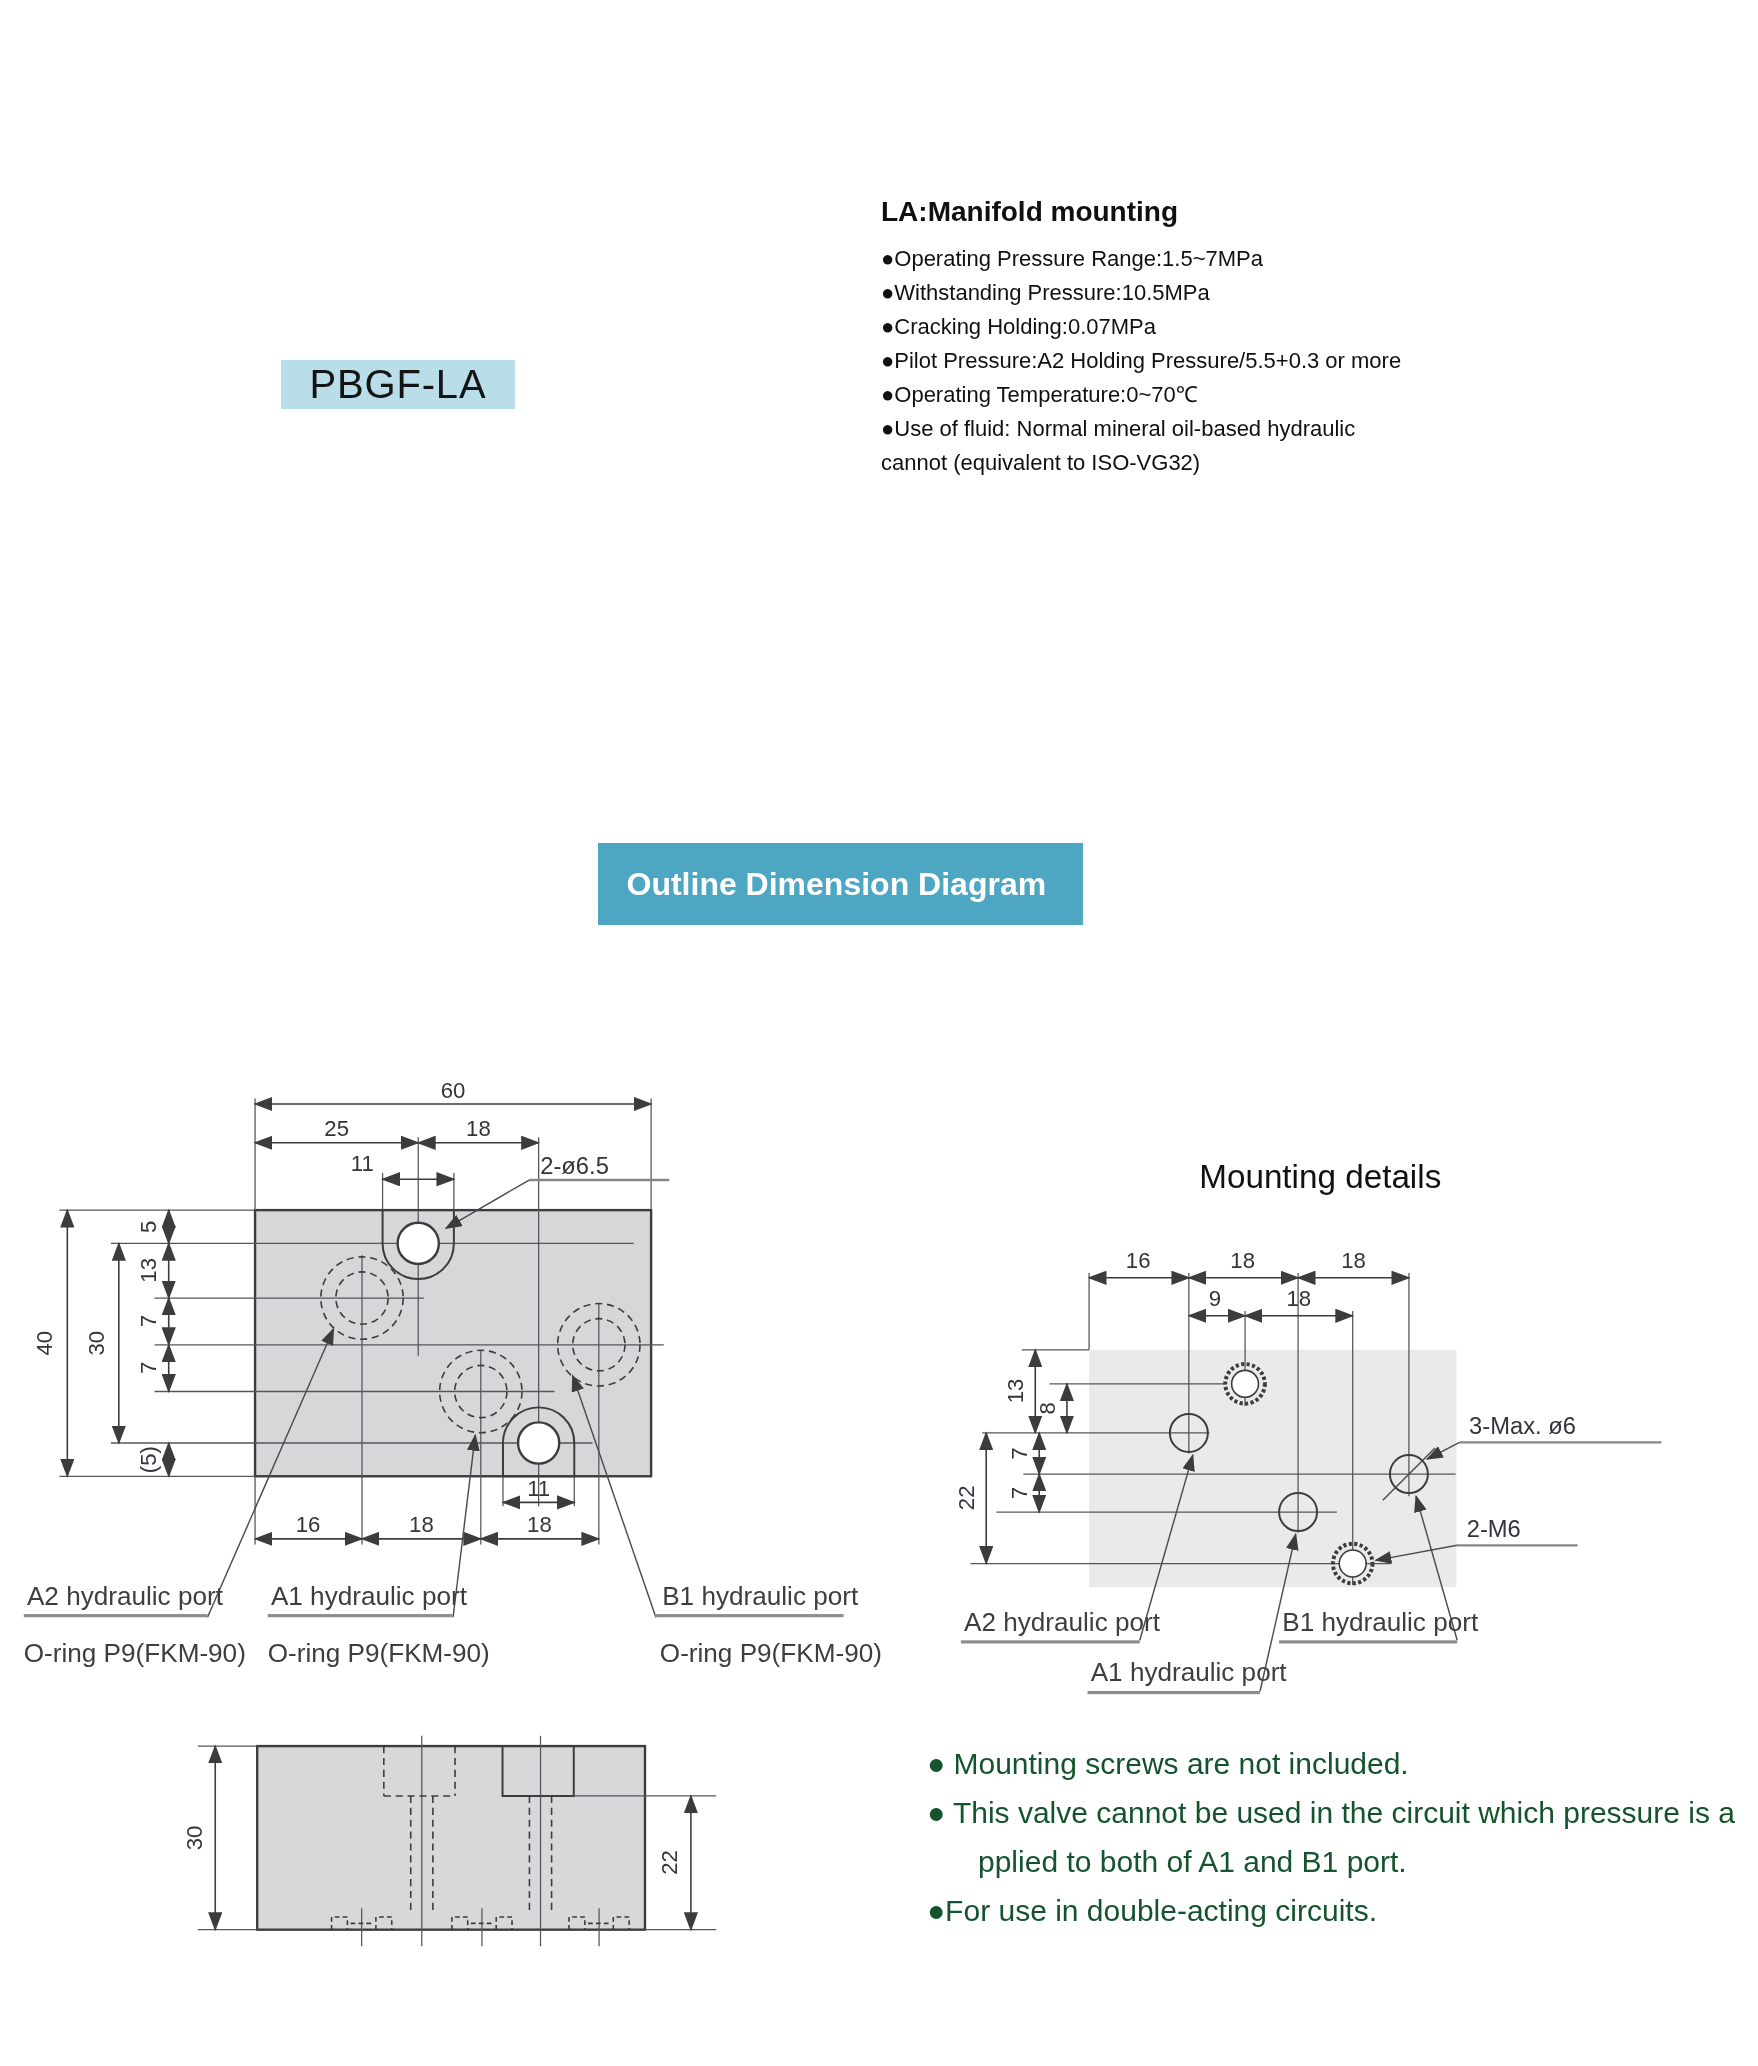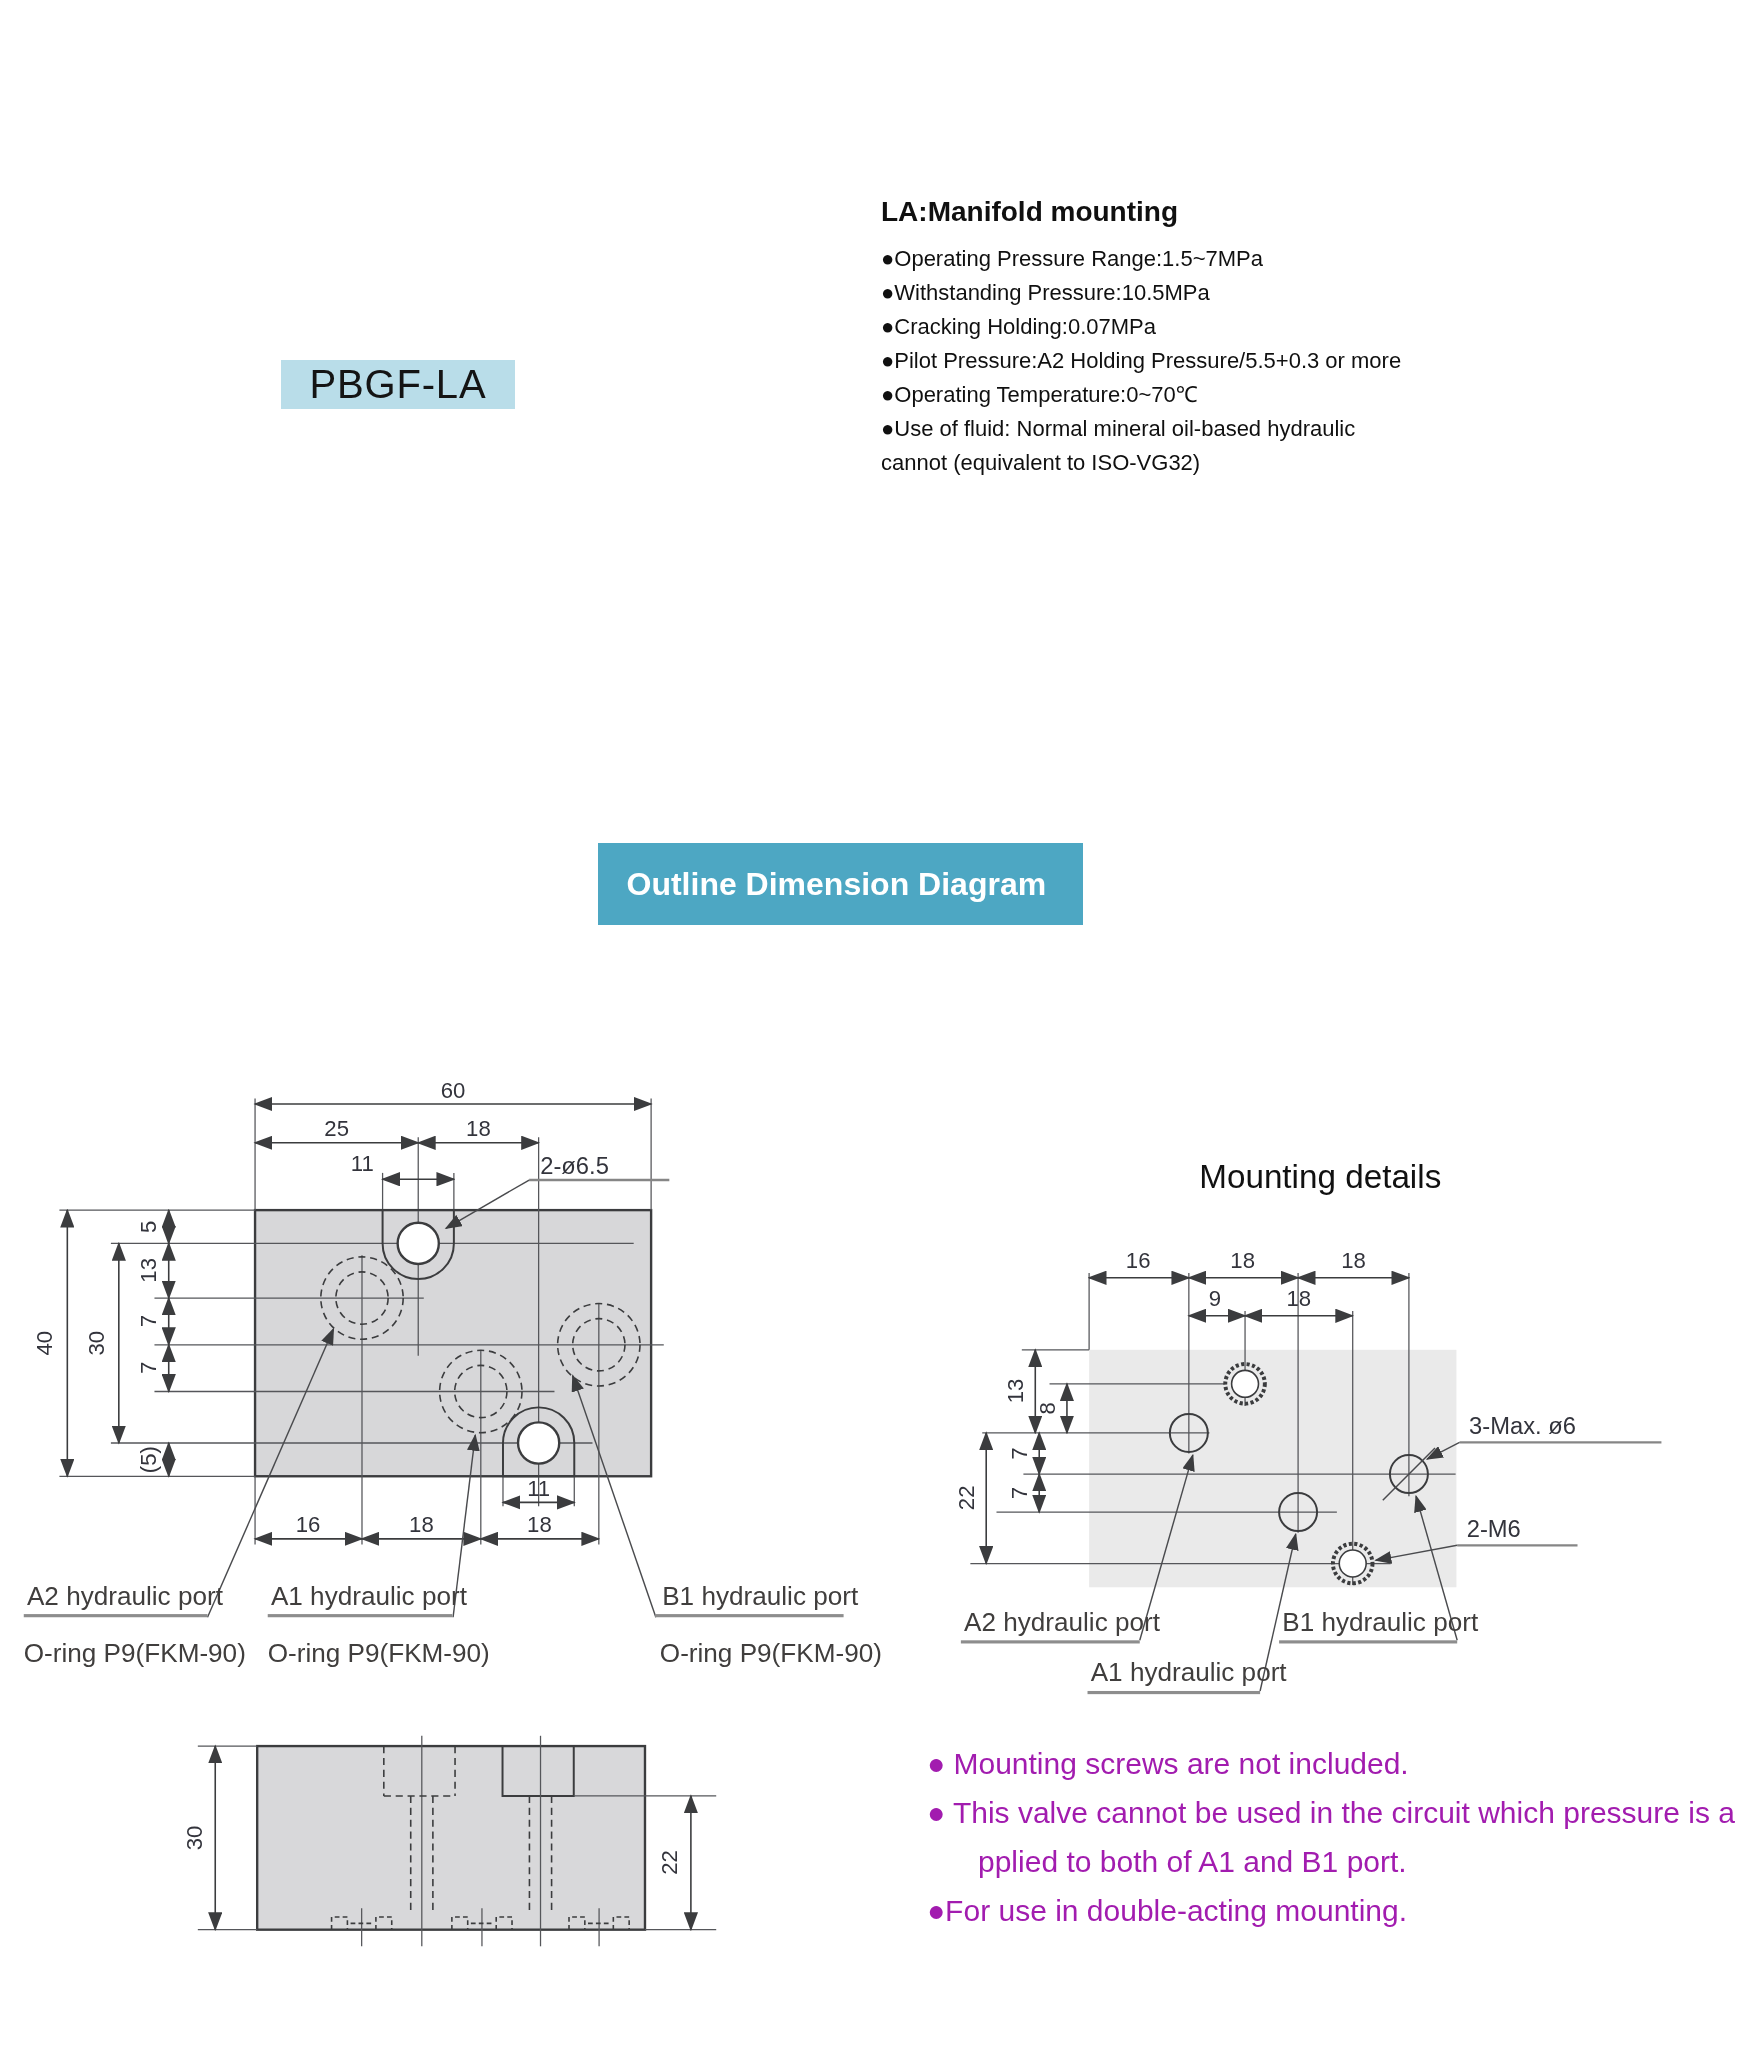--- a/index.html
+++ b/index.html
@@ -30,21 +30,21 @@
   .lead{stroke:#4a4b4e;stroke-width:1.8px;fill:none;}
   .under{stroke:#868686;stroke-width:3px;fill:none;}
   .dimtxt{font-size:28px;fill:#33343c;}
   .dimtxt30{font-size:30px;fill:#33343c;}
   .lbltxt{font-size:33px;fill:#403e3d;}
   .ultxt{fill:#8d8d8d;}
   .titletxt{font-size:42px;fill:#111111;}
   .dash{stroke-dasharray:9 6;}
   .dashsm{stroke-dasharray:6 4;}
   
-  .notes{position:absolute;left:927px;top:1739px;width:832px;color:#a21caf;}
+  .notes{position:absolute;left:927px;top:1739px;width:832px;color:#14532d;}
   .notes .note{font-size:30px;line-height:49px;}
   .notes .note.indent{padding-left:51px;}
 </style>
 </head>
 <body>
 
 <div id="page">
 
   <div class="model-badge">
     <span>PBGF-LA</span>
@@ -300,17 +300,17 @@
       <line x1="873" y1="2268" x2="873" y2="2437" marker-start="url(#ahC)" marker-end="url(#ahC)"></line>
     </g>
     <text class="dimtxt" text-anchor="middle" transform="rotate(-90 255 2321)" x="255" y="2321">30</text>
     <text class="dimtxt" text-anchor="middle" transform="rotate(-90 856 2352)" x="856" y="2352">22</text>
   </svg>
 
   <div class="notes">
     <div class="note">● Mounting screws are not included.</div>
     <div class="note">● This valve cannot be used in the circuit which pressure is a</div>
     <div class="note indent">pplied to both of A1 and B1 port.</div>
-    <div class="note">●For use in double-acting mounting.</div>
+    <div class="note">●For use in double-acting circuits.</div>
   </div>
 
 </div>
 
 
 </body></html>

